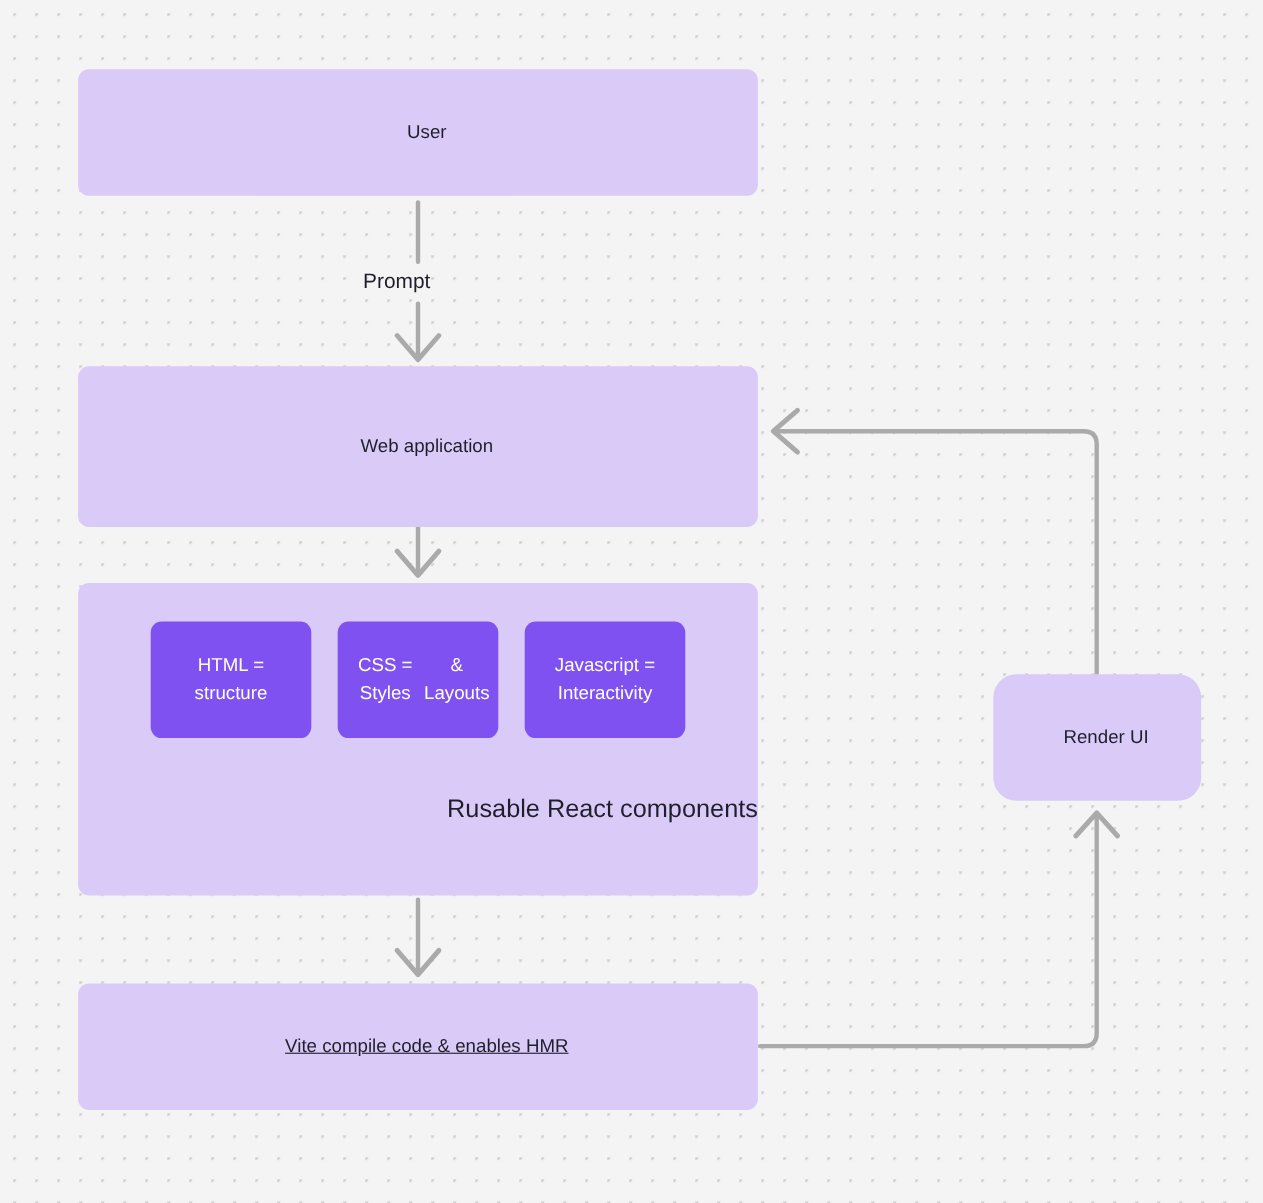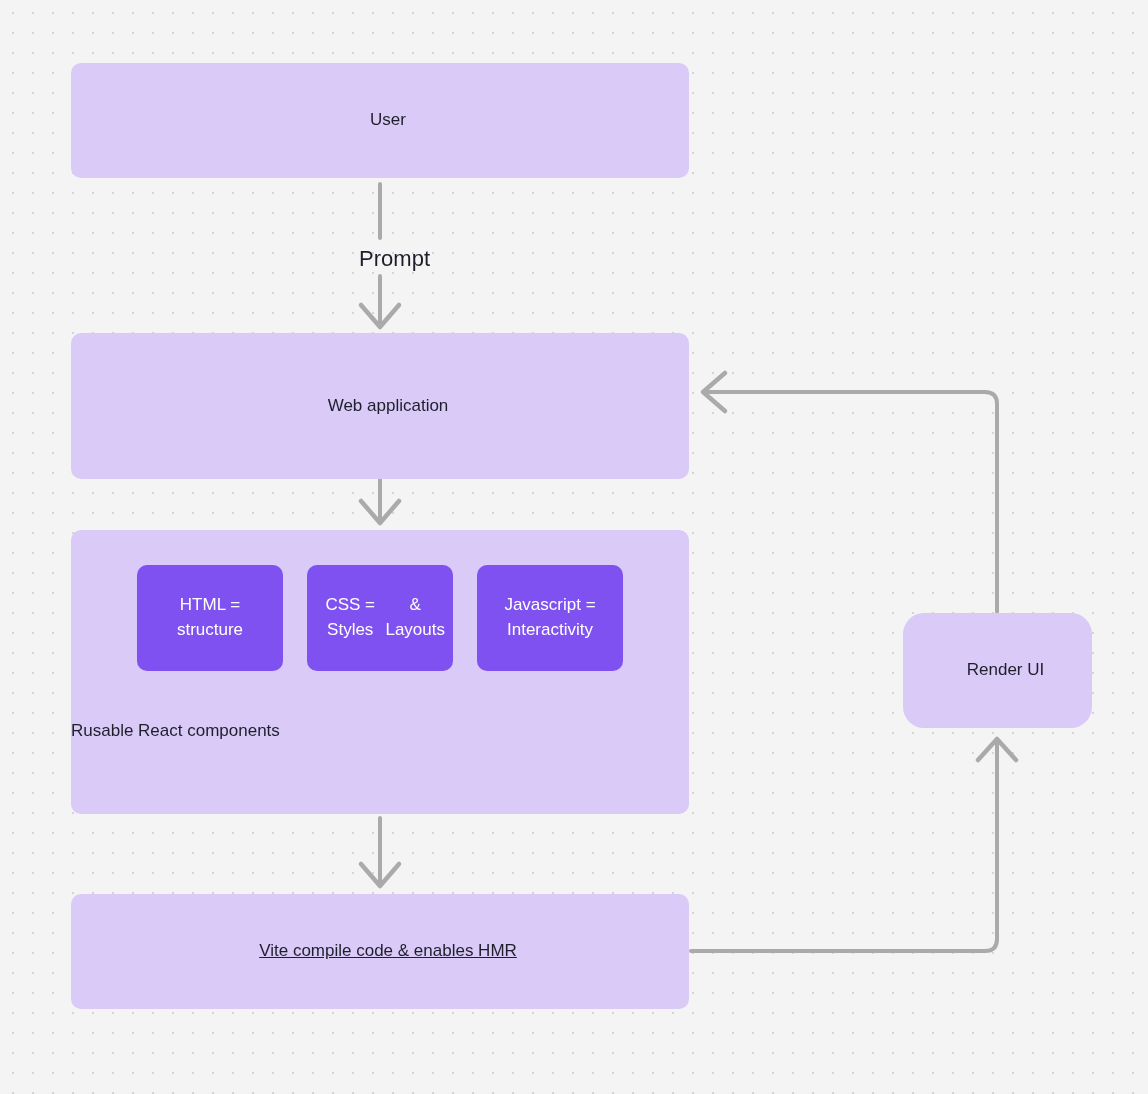--- a/index.html
+++ b/index.html
@@ -42,23 +42,23 @@
   .node-inner {
     background: #7f51f0;
     border-radius: 10px;
     color: #ffffff;
     font-size: 17px;
     line-height: 1.45;
     padding: 4px 8px;
   }
   .group-label {
     position: absolute;
-    text-align: left;
+    text-align: right;
     color: #1f1f2b;
-    font-size: 17px;
+    font-size: 23px;
   }
   svg.edges {
     position: absolute;
     left: 0;
     top: 0;
     width: 1148px;
     height: 1094px;
     overflow: visible;
     pointer-events: none;
   }
@@ -71,23 +71,23 @@
   }
   .edge-head {
     fill: none;
     stroke: #aaaaaa;
     stroke-width: 4.5;
     stroke-linecap: round;
     stroke-linejoin: round;
   }
   .edge-label {
     position: absolute;
-    font-size: 22px;
+    font-size: 19px;
     color: #1f1f2b;
-    text-align: right;
+    text-align: left;
     background: transparent;
     white-space: nowrap;
   }
 </style>
 </head>
 <body>
 
 <div id="canvas">
 
   <svg class="edges" viewBox="0 0 1148 1094">

